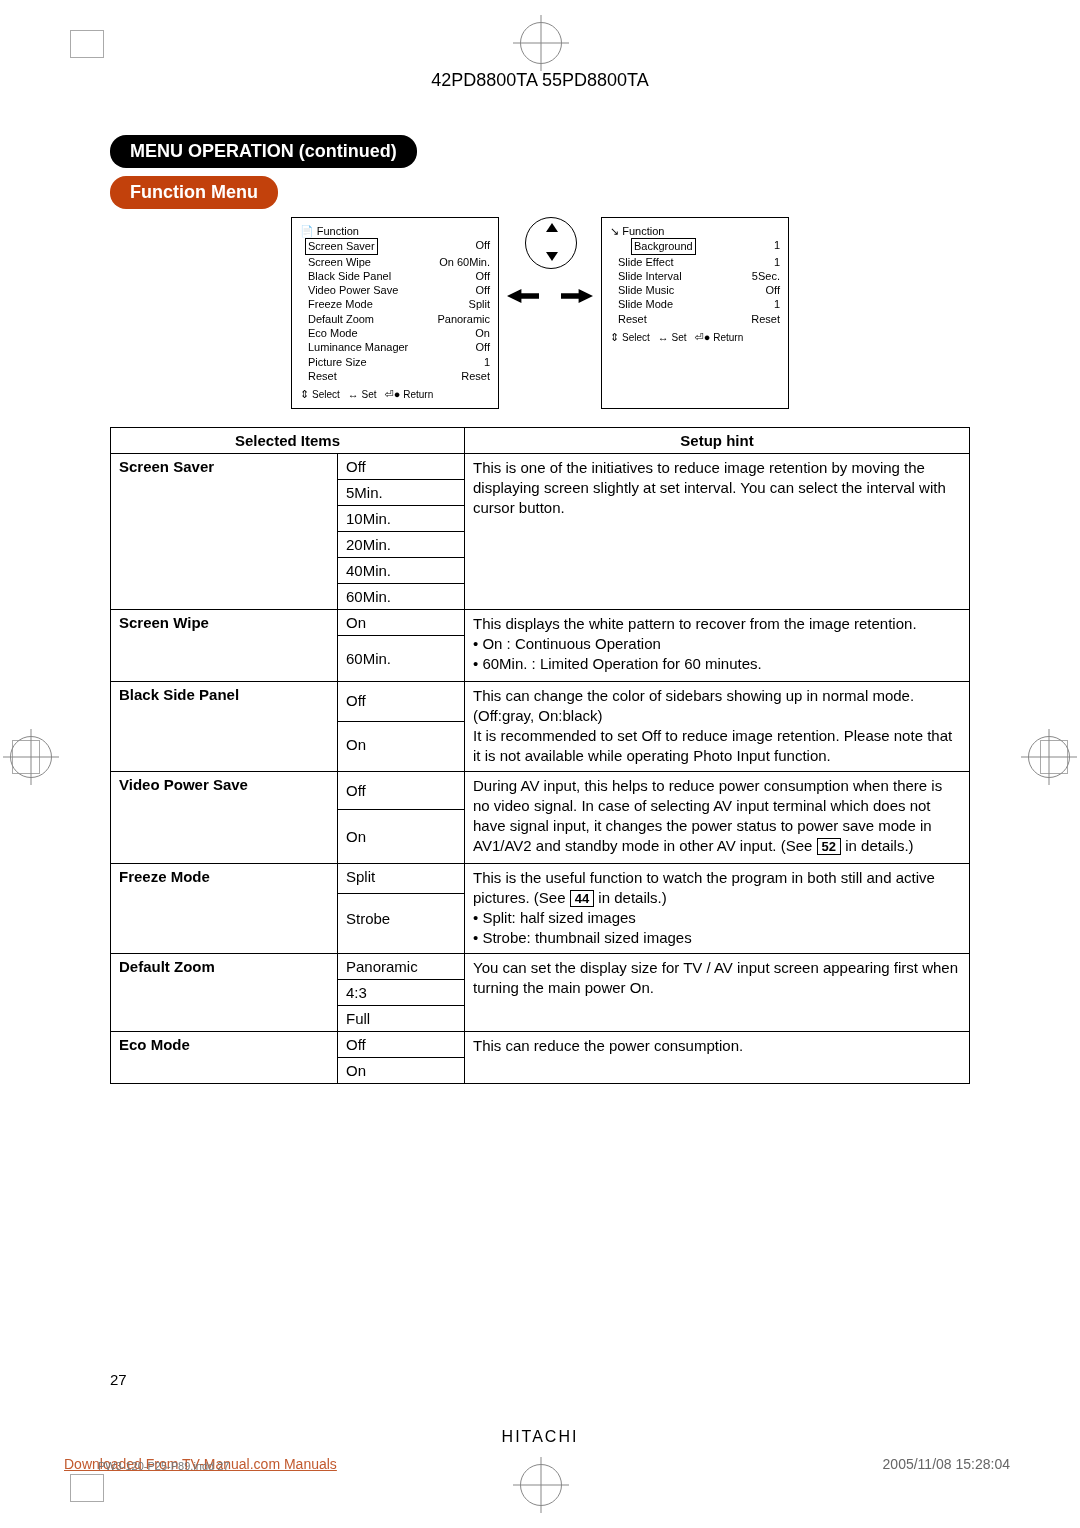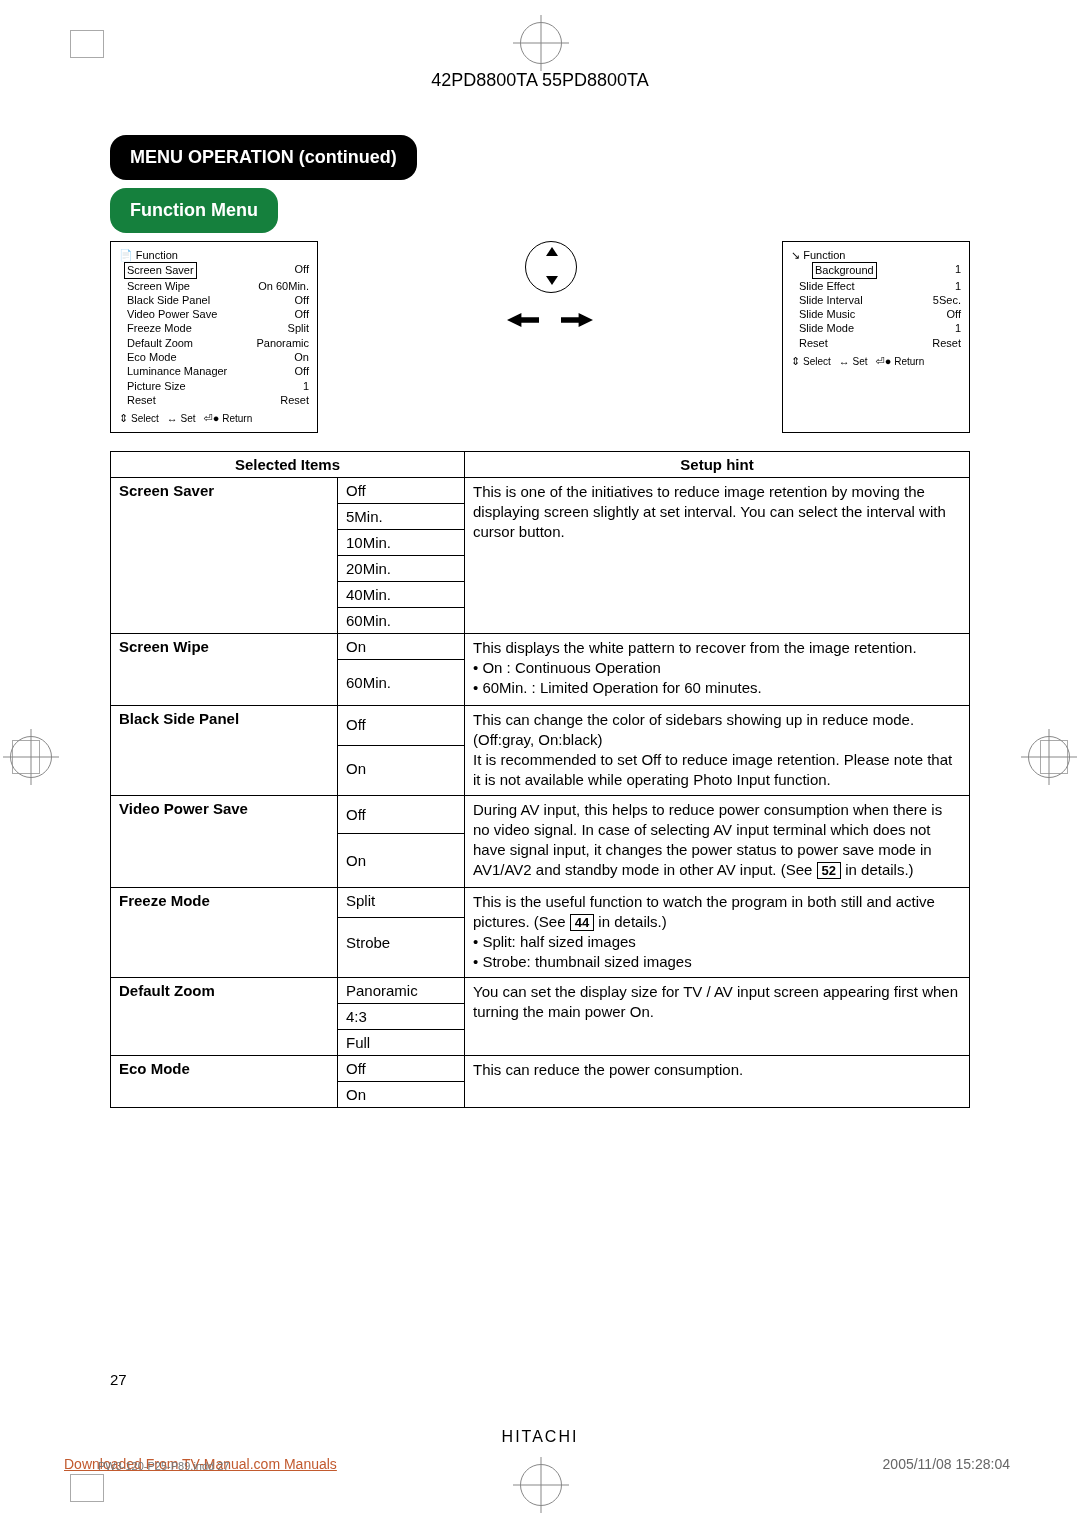--- a/index.html
+++ b/index.html
@@ -39,36 +39,36 @@
 
   .model-header {
     text-align: center;
     font-size: 18px;
     margin-bottom: 44px;
   }
 
   .pill {
     display: inline-block;
     border-radius: 16px;
-    padding: 12px 20px;
+    padding: 6px 20px;
     font-weight: bold;
     font-size: 18px;
     color: #fff;
     margin-bottom: 8px;
   }
   .pill-dark { background: #000; }
-  .pill-gray { background: #15803d; }
+  .pill-gray { background: #c2410c; }
 
   .intro { font-size: 15.5px; line-height: 1.35; margin: 16px 0 20px; }
 
   
   .osd-row {
     display: flex;
-    justify-content: space-between;
-    gap: 20px;
+    justify-content: center;
+    gap: 8px;
     margin-bottom: 18px;
   }
   .osd { border: 1px solid #000; padding: 6px 8px 6px 8px; font-size: 11px; line-height: 1.3; }
   .osd-1 { width: 190px; }
   .osd-2 { width: 170px; }
   .osd-title { font-size: 11px; }
   .osd-row-line { display: flex; justify-content: space-between; white-space: nowrap; }
   .osd-sel { border: 1px solid #000; display: inline-block; padding: 0 2px; margin-left: -3px;}
   .osd-hint { display:flex; gap:8px; font-size:10px; margin-top:4px; align-items:center; flex-wrap:nowrap;}
   .osd-hint .sym { font-size:11px; }
@@ -257,21 +257,21 @@
       </td>
     </tr>
     <tr>
           <td class="opt" style="padding-top:14px;padding-bottom:14px">60Min.</td>
         </tr>
 
     <tr>
       <td class="item-col" rowspan="2">Black Side Panel</td>
       <td class="opt" style="padding-top:10px;padding-bottom:10px">Off</td>
       <td class="hint" rowspan="2">
-        <span>This can change the color of sidebars showing up in reduce mode. (Off:gray, On:black)</span><br>
+        <span>This can change the color of sidebars showing up in normal mode. (Off:gray, On:black)</span><br>
         <span>It is recommended to set Off to reduce image retention. Please note that it is not available while operating Photo Input function.</span>
       </td>
     </tr>
     <tr>
           <td class="opt" style="padding-top:14px;padding-bottom:14px">On</td>
         </tr>
 
     <tr>
       <td class="item-col" rowspan="2">Video Power Save</td>
       <td class="opt" style="padding-top:10px;padding-bottom:10px">Off</td>

